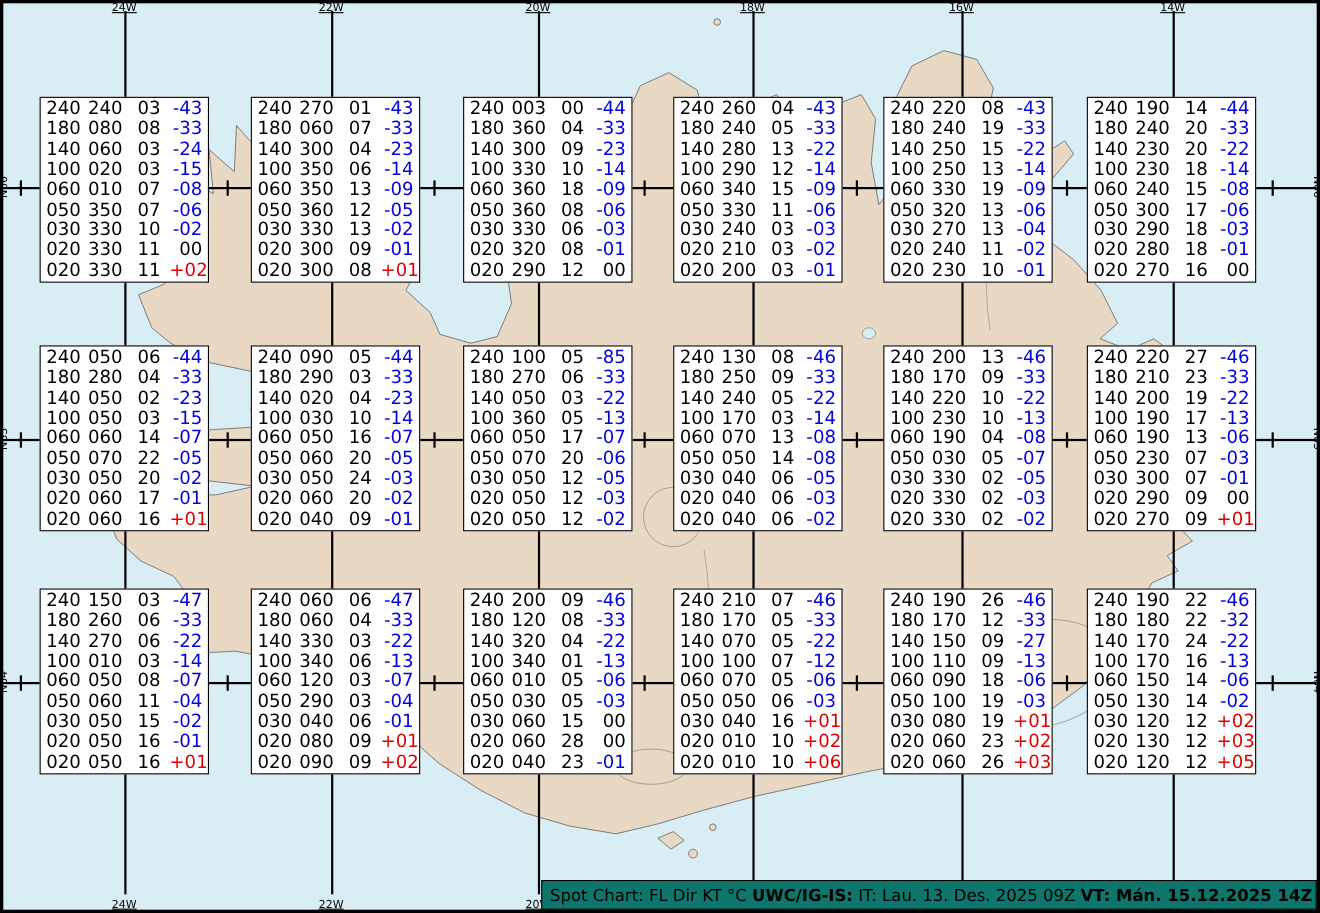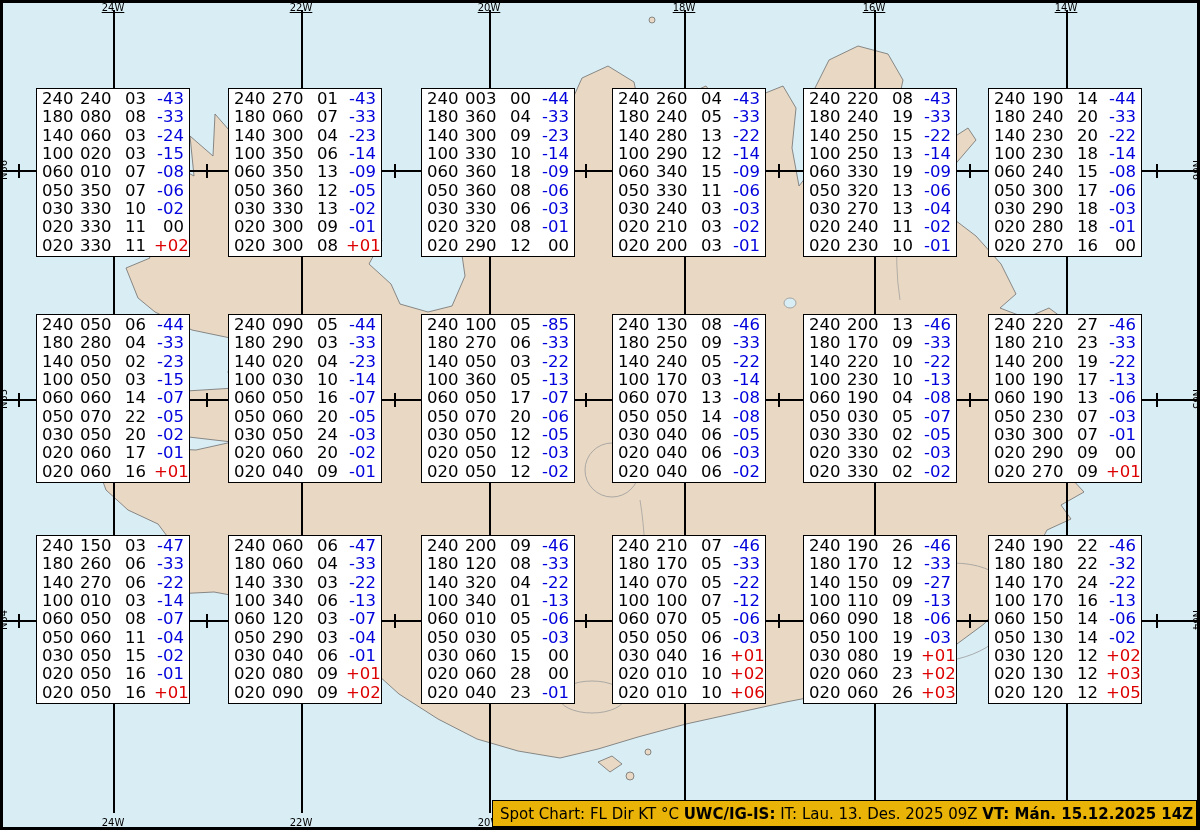--- a/index.html
+++ b/index.html
@@ -22,21 +22,21 @@
   .lat-right{right:-6px;transform:translateY(-50%) rotate(90deg);}
 
   .spot-box{position:absolute;width:154px;height:169px;background:#fff;border:1.5px solid #000;
             box-sizing:border-box;z-index:2;padding:1px 5px 1px 5px;display:flex;flex-direction:column;justify-content:space-around;}
   .srow{display:grid;grid-template-columns:38px 45px 29px 1fr;font-size:16.5px;line-height:18px;color:#000;white-space:nowrap;}
   .srow .ct{text-align:right;}
   .ct.neg{color:var(--temp-neg,#0000dd);}
   .ct.pos{color:var(--temp-pos,#dd0000);}
   .ct.zero{color:#000;}
 
-  .footer{position:absolute;left:492px;right:3px;top:800px;height:27px;background:#eab308;
+  .footer{position:absolute;left:492px;right:3px;top:800px;height:27px;background:#0f766e;
           border:1px solid #000;box-sizing:border-box;display:flex;align-items:center;
           padding-left:7px;font-size:15px;color:#000;z-index:4;white-space:pre;}
   .footer b{font-weight:bold;}
   .frame{position:absolute;inset:0;border:3px solid #000;z-index:5;pointer-events:none;}
 </style>
 </head>
 <body>
 
 <div class="stage">
 

